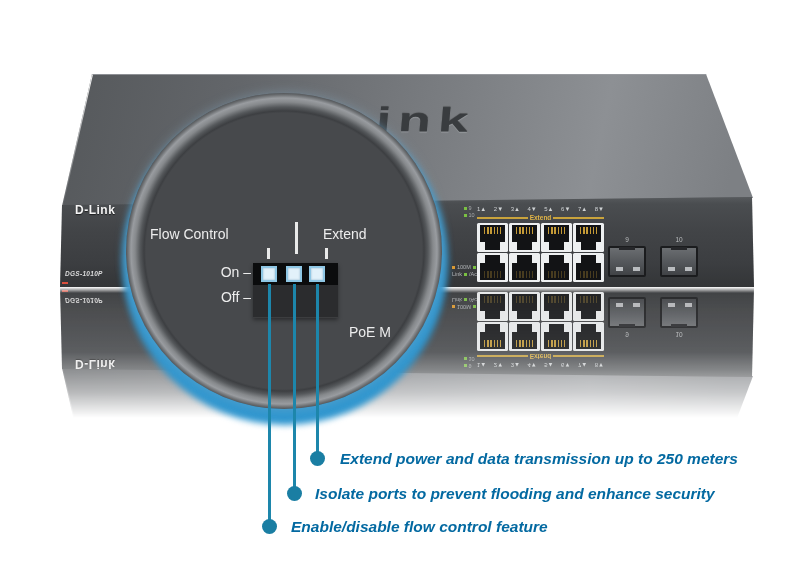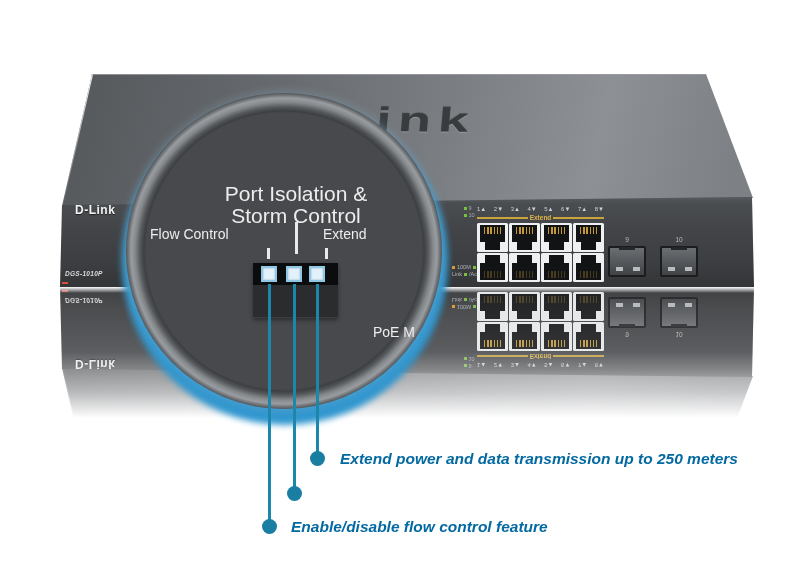--- a/index.html
+++ b/index.html
@@ -77,21 +77,21 @@
     overflow:hidden;z-index:20;
     background:radial-gradient(circle at 50% 50%,#47494c 0 138px,#3d3f42 140px,#55585b 144px,
       #86898c 149px,#999ca0 153px,#6e7174 156px,#54575a 158px);
     box-shadow:0 0 12px rgba(140,175,200,.45);}
   .lens .title{position:absolute;left:35px;top:90px;width:270px;text-align:center;
     font-size:21px;line-height:22px;color:#ededed;}
   .lens .lbl{position:absolute;font-size:14px;color:#ededed;white-space:nowrap;}
   .lbl-flow{left:24px;top:133px;} .lbl-extend{left:197px;top:133px;}
   .lbl-on{left:40px;top:171px;width:85px;text-align:right;}
   .lbl-off{left:40px;top:196px;width:85px;text-align:right;}
-  .lbl-poe{left:223px;top:231px;margin-left:24px;}
+  .lbl-poe{left:223px;top:231px;}
   .wline{position:absolute;background:#e9e9e9;width:2.5px;}
   .vline-center{left:169px;top:129px;height:32px;}
   .tick-left{left:141px;top:155px;height:11px;}
   .tick-right{left:199px;top:155px;height:11px;}
 
   .dip{position:absolute;left:127px;top:170px;width:85px;height:55px;
     background:#2b2c2e;border-bottom:1px solid #3c3d3f;box-shadow:0 2px 4px rgba(0,0,0,.4);}
   .dip-strip{position:absolute;left:0;top:0;width:85px;height:22px;background:#0b0c0d;}
   .dipsw{position:absolute;top:3px;width:16px;height:16px;background:#e2f1fa;
     border:2px solid #8fc7e5;box-shadow:inset 0 0 2px rgba(60,120,160,.5);}
@@ -270,40 +270,39 @@
           <div class="sfp-label" style="left:600px;top:40px;">10</div>
           <div class="sfp" style="left:548px;top:50px;"></div>
           <div class="sfp" style="left:600px;top:50px;"></div>
         </div>
       </div>
     </div>
   </div>
 
   <div class="lens-glow"></div>
   <div class="lens">
-    <div class="title">
-      <div>Port Isolation &amp;</div>
-      <div>Storm Control</div>
-    </div>
     <div class="lbl lbl-flow">Flow Control</div>
     <div class="lbl lbl-extend">Extend</div>
     <div class="wline vline-center"></div>
     <div class="wline tick-left"></div>
     <div class="wline tick-right"></div>
+    <div class="lbl lbl-on">On –</div>
+    <div class="lbl lbl-off">Off –</div>
     <div class="dip">
       <div class="dip-strip"></div>
       <div class="dipsw s1"></div>
       <div class="dipsw s2"></div>
       <div class="dipsw s3"></div>
     </div>
     <div class="lbl lbl-poe">PoE M</div>
   </div>
 
   <div class="cline cl-s1"></div>
   <div class="cline cl-s2"></div>
   <div class="cline cl-s3"></div>
   <div class="cdot cd-1"></div>
   <div class="cdot cd-2"></div>
   <div class="cdot cd-3"></div>
   <div class="ctext ct-1">Extend power and data transmission up to 250 meters</div>
+  <div class="ctext ct-2">Isolate ports to prevent flooding and enhance security</div>
   <div class="ctext ct-3">Enable/disable flow control feature</div>
 
 </div>
 
 </body></html>

